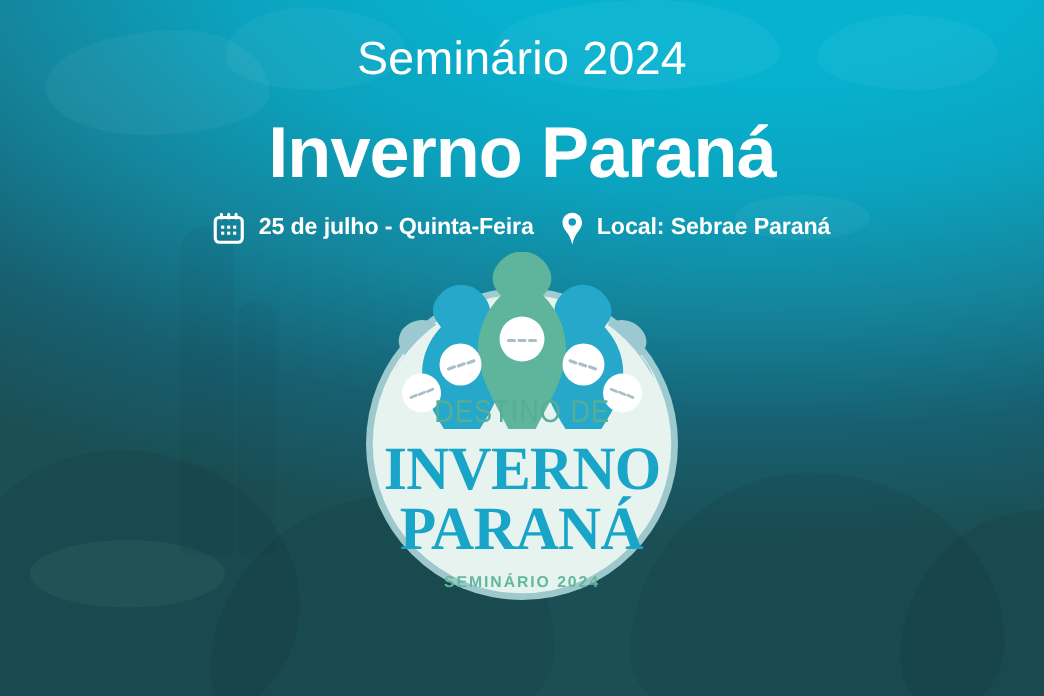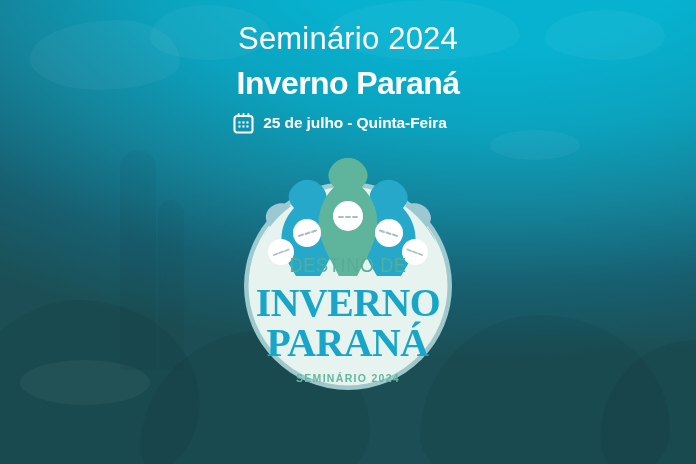--- a/index.html
+++ b/index.html
@@ -64,26 +64,26 @@
 
   .kicker {
     font-size:31px;
     font-weight:300;
     letter-spacing:0.2px;
     color:#FFFFFF;
     line-height:1.12;
   }
 
   .title {
-    font-size:32px;
+    font-size:48px;
     font-weight:bold;
     letter-spacing:-0.6px;
     color:#FFFFFF;
     line-height:1.08;
-    margin-top:9px;
+    margin-top:20px;
   }
 
   .meta {
     display:flex;
     align-items:center;
     justify-content:center;
     gap:2px;
     margin-top:12px;
   }
   .meta-item { display:flex; align-items:center; gap:9px; }
@@ -94,21 +94,21 @@
     letter-spacing:-0.1px;
     white-space:nowrap;
   }
   .meta-gap { width:14px; }
   .icon-svg { display:block; }
 
   
   .logo-wrap {
     position:absolute;
     left:50%;
-    top:158px;
+    top:168px;
     transform:translateX(-50%);
     width:228px; height:232px;
     z-index:5;
   }
   .logo-svg { display:block; width:228px; height:232px; }
 
   .logo-text-layer {
     position:absolute; inset:0;
     display:flex; flex-direction:column; align-items:center;
     pointer-events:none;
@@ -182,20 +182,31 @@
             <rect x="5.4" y="13.4" width="2.1" height="2.1" fill="#FFFFFF"></rect>
             <rect x="9.4" y="13.4" width="2.1" height="2.1" fill="#FFFFFF"></rect>
             <rect x="13.4" y="13.4" width="2.1" height="2.1" fill="#FFFFFF"></rect>
           </svg>
         </span>
         <span class="meta-text">25 de julho - Quinta-Feira</span>
       </div>
 
       <div class="meta-gap"></div>
 
+      <div class="meta-item">
+        <span>
+          <svg class="icon-svg" width="15" height="23" viewBox="0 0 15 23" fill="none">
+            <path d="M7.5 0.8 C3.9 0.8 1.0 3.7 1.0 7.3 C1.0 10.3 3.0 12.5 4.6 14.9
+                     C6.0 17.0 6.9 19.4 7.5 22.2 C8.1 19.4 9.0 17.0 10.4 14.9
+                     C12.0 12.5 14.0 10.3 14.0 7.3 C14.0 3.7 11.1 0.8 7.5 0.8 Z" fill="#FFFFFF"></path>
+            <circle cx="7.5" cy="7.0" r="2.5" fill="#0E9CBA"></circle>
+          </svg>
+        </span>
+        <span class="meta-text">Local: Sebrae Paraná</span>
+      </div>
 
     </div>
   </div>
 
   <div class="logo-wrap">
     <svg class="logo-svg" viewBox="0 0 228 232">
       <defs>
         <clipPath id="badgeClip">
           <circle cx="114" cy="128" r="98"></circle>
         </clipPath>

